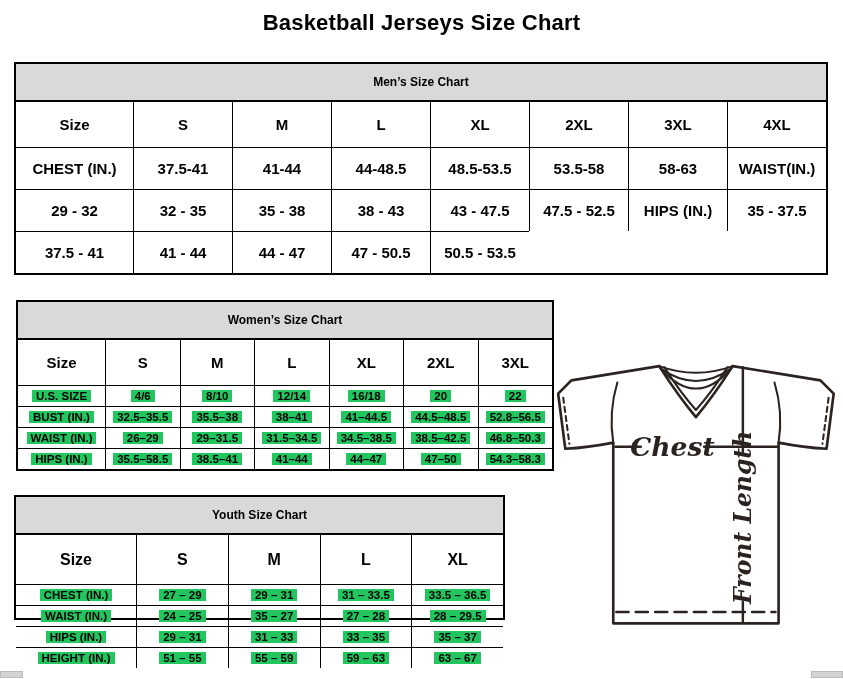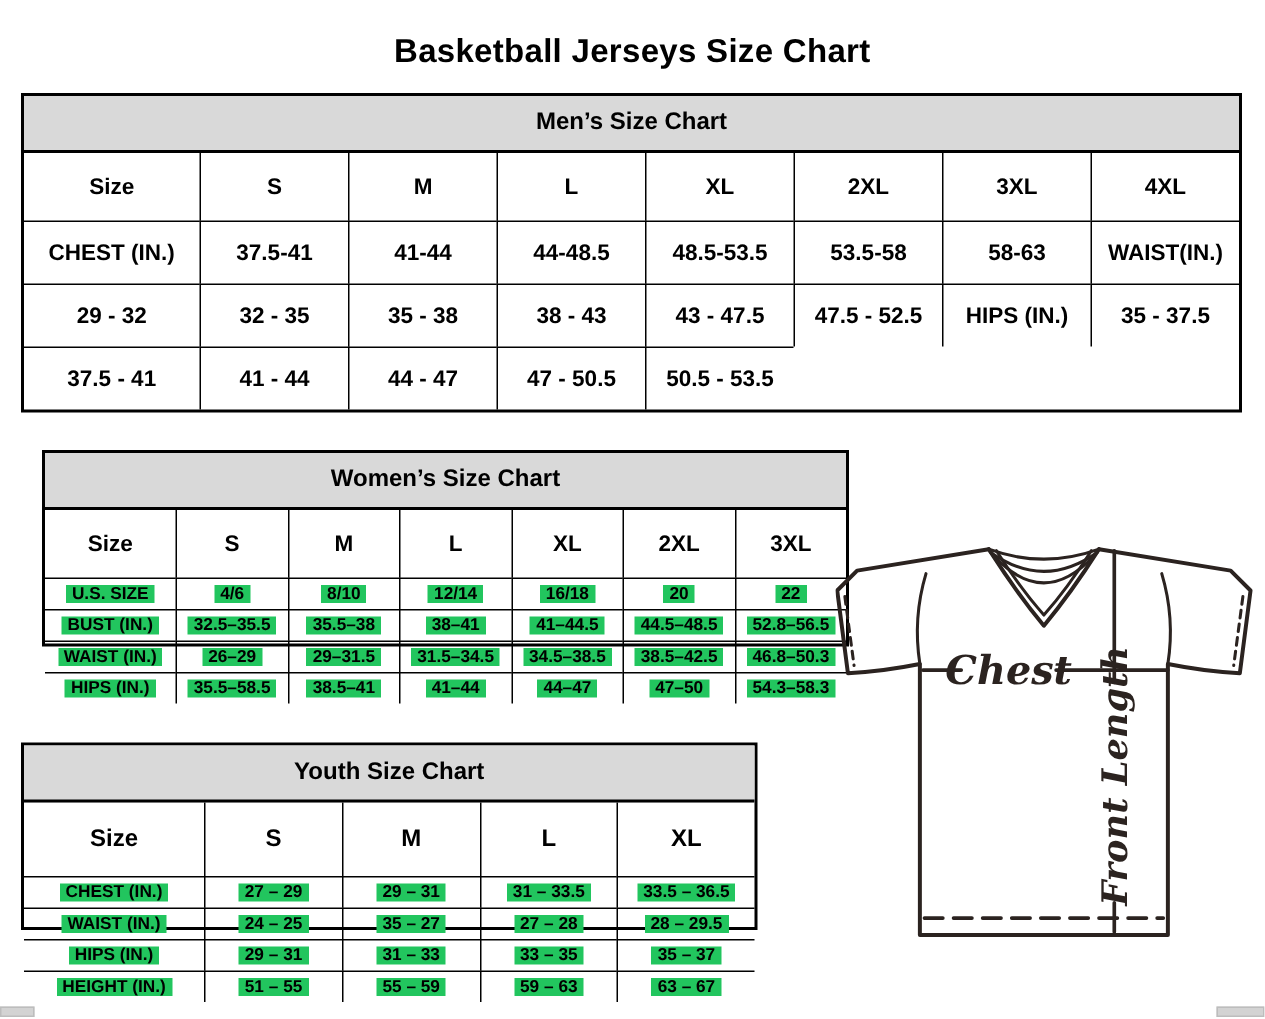--- a/index.html
+++ b/index.html
@@ -2,28 +2,28 @@
 <html><head>
 <meta charset="utf-8">
 <style>
   html,body{margin:0;padding:0;}
   body{
     width:843px;height:679px;position:relative;background:#ffffff;
     font-family:"Liberation Sans","DejaVu Sans",sans-serif;color:#000;
     overflow:hidden;
   }
   .page-title{
-    position:absolute;left:0;top:21px;width:843px;text-align:center;
+    position:absolute;left:0;top:10px;width:843px;text-align:center;
     font-size:22px;font-weight:bold;letter-spacing:.2px;
   }
   .sizetable{position:absolute;border:2px solid #000;background:#fff;box-sizing:border-box;}
   .ttl{
     height:36px;background:#d9d9d9;border-bottom:2px solid #000;
     display:flex;align-items:center;justify-content:center;
-    font-weight:bold;font-size:16px;
+    font-weight:bold;font-size:12px;
   }
   .grid{display:grid;}
   .grid > div{
     display:flex;align-items:center;justify-content:center;
     font-weight:bold;border-left:1px solid #000;border-top:1px solid #000;
     box-sizing:border-box;white-space:nowrap;
   }
   
   .g-mens{grid-template-columns:117px repeat(7,1fr);grid-template-rows:45px 42px 42px 42px;width:810px;}
   .g-mens > div{font-size:15px;}
@@ -36,21 +36,21 @@
   .g-wom > div:nth-child(-n+7){border-top:none;}
   .g-wom > div.sm{font-size:11.5px;}
   
   .g-you{grid-template-columns:120px repeat(4,1fr);grid-template-rows:49px 21px 21px 21px 21px;width:487px;}
   .g-you > div{font-size:16px;}
   .g-you > div:nth-child(5n+1){border-left:none;}
   .g-you > div:nth-child(-n+5){border-top:none;}
   .g-you > div.sm{font-size:11.5px;}
   .hl{background:#22c55e;padding:0 4px;line-height:1.1;}
   .t-mens{left:14px;top:62px;width:814px;height:213px;}
-  .t-wom{left:28px;top:300px;width:538px;height:131px;}
+  .t-wom{left:16px;top:300px;width:538px;height:171px;}
   .t-you{left:14px;top:495px;width:491px;height:125px;}
   .jersey{position:absolute;left:557px;top:360px;width:286px;height:298px;}
   .sb-piece{position:absolute;height:7px;background:#d3d3d3;border:1px solid #bdbdbd;box-sizing:border-box;}
   .sb-left{left:0;top:671px;width:23px;}
   .sb-right{left:811px;top:671px;width:32px;}
 </style>
 </head>
 <body>
 
 <div class="page-title">Basketball Jerseys Size Chart</div>

